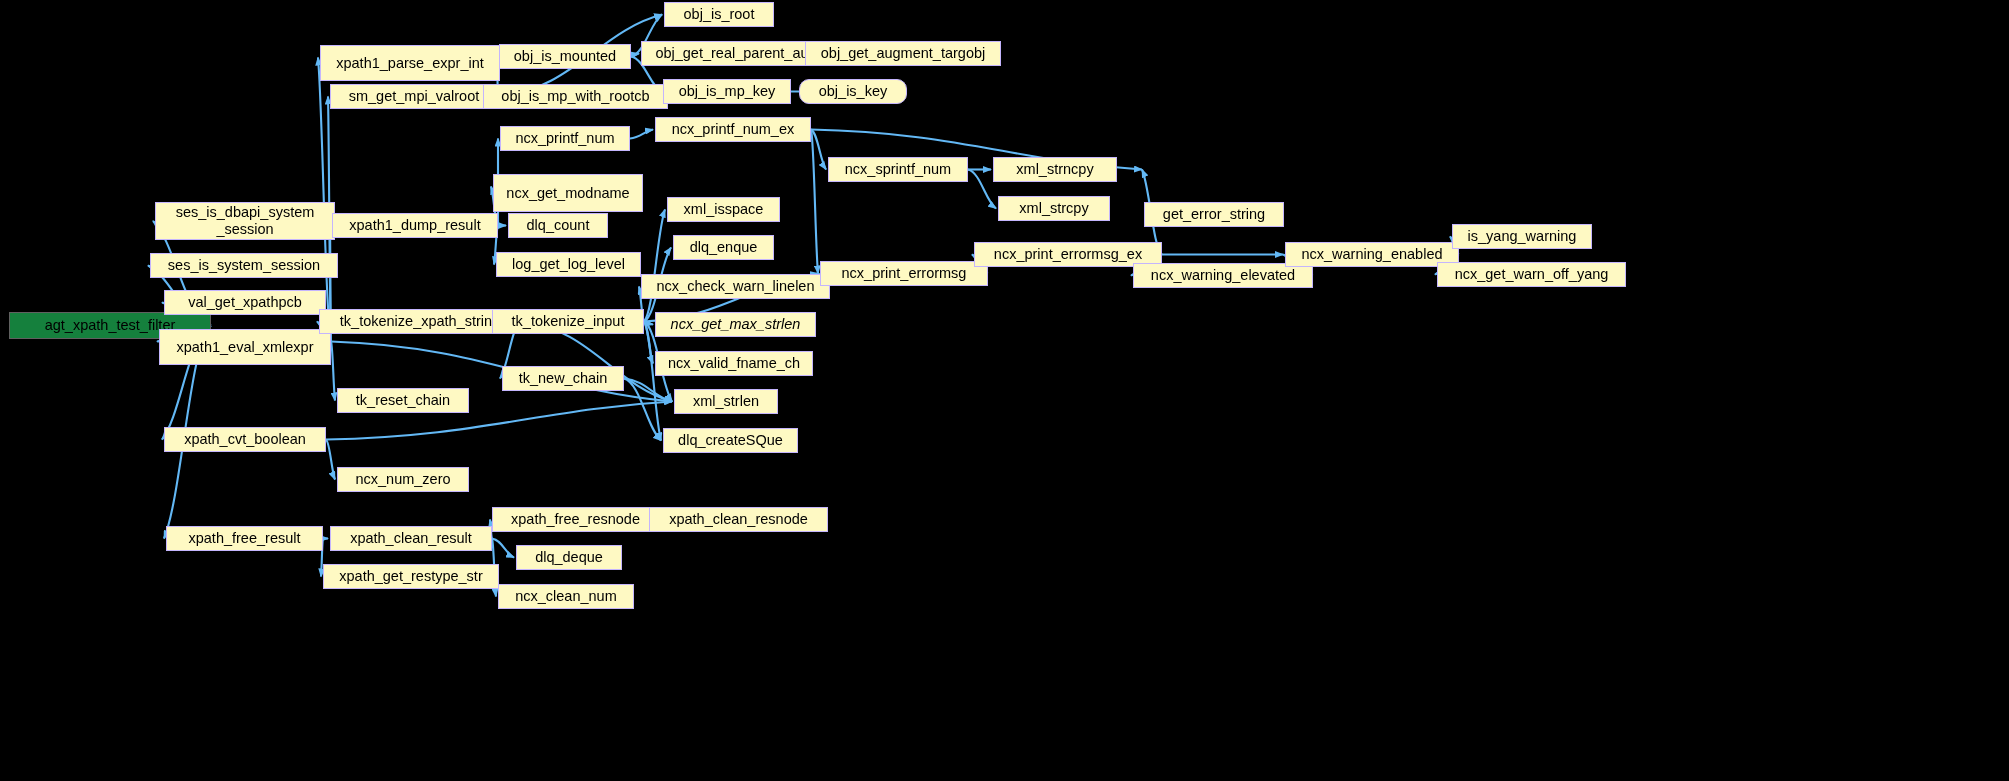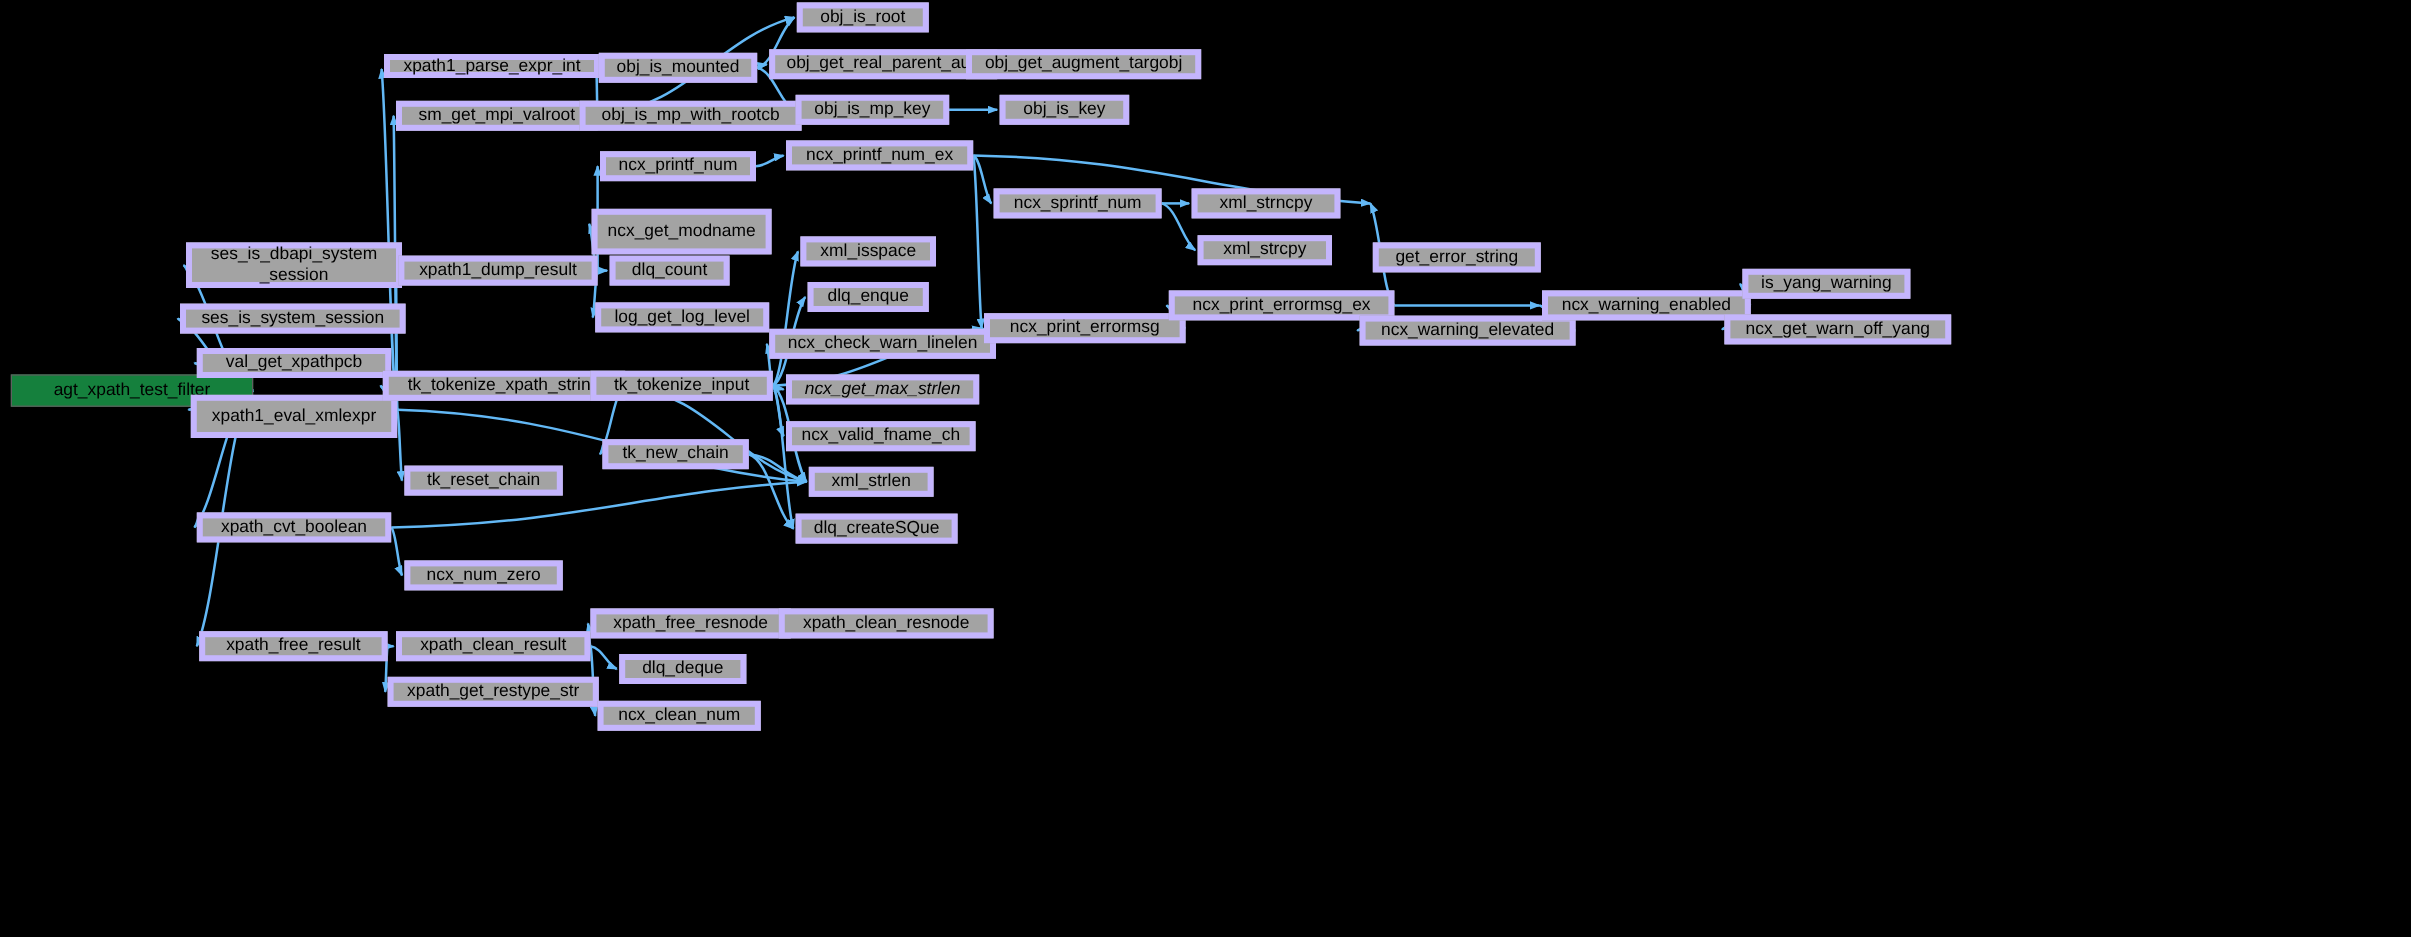--- a/index.html
+++ b/index.html
@@ -19,22 +19,22 @@
     position: absolute;
     left: 0;
     top: 0;
     width: 2009px;
     height: 781px;
     pointer-events: none;
   }
   .node {
     position: absolute;
     box-sizing: border-box;
-    background: #a3a3a3;
-    border: 5px solid #c4b5fd;
+    background: #fef9c3;
+    border: 1px solid #c4b5fd;
     color: #000000;
     font-size: 14.5px;
     line-height: 1.15;
     display: flex;
     align-items: center;
     justify-content: center;
     text-align: center;
     white-space: pre-line;
     padding: 0 4px;
     z-index: 5;
@@ -118,21 +118,21 @@
   </svg>
   <div id="nodes-group">
       <div class="node root" style="left: 9px; top: 312px; width: 202px; height: 27px;">agt_xpath_test_filter</div>
       <div class="node" style="left: 155px; top: 202px; width: 180px; height: 38px;">ses_is_dbapi_system
 _session</div>
       <div class="node" style="left: 150px; top: 253px; width: 188px; height: 25px;">ses_is_system_session</div>
       <div class="node" style="left: 164px; top: 290px; width: 162px; height: 25px;">val_get_xpathpcb</div>
       <div class="node" style="left: 159px; top: 329px; width: 172px; height: 36px;">xpath1_eval_xmlexpr</div>
       <div class="node" style="left: 164px; top: 427px; width: 162px; height: 25px;">xpath_cvt_boolean</div>
       <div class="node" style="left: 166px; top: 526px; width: 157px; height: 25px;">xpath_free_result</div>
-      <div class="node" style="left: 320px; top: 45px; width: 180px; height: 20px;">xpath1_parse_expr_int</div>
+      <div class="node" style="left: 320px; top: 45px; width: 180px; height: 36px;">xpath1_parse_expr_int</div>
       <div class="node" style="left: 330px; top: 84px; width: 168px; height: 25px;">sm_get_mpi_valroot</div>
       <div class="node" style="left: 332px; top: 213px; width: 166px; height: 25px;">xpath1_dump_result</div>
       <div class="node" style="left: 319px; top: 309px; width: 202px; height: 25px;">tk_tokenize_xpath_string</div>
       <div class="node" style="left: 337px; top: 388px; width: 132px; height: 25px;">tk_reset_chain</div>
       <div class="node" style="left: 337px; top: 467px; width: 132px; height: 25px;">ncx_num_zero</div>
       <div class="node" style="left: 330px; top: 526px; width: 162px; height: 25px;">xpath_clean_result</div>
       <div class="node" style="left: 323px; top: 564px; width: 176px; height: 25px;">xpath_get_restype_str</div>
       <div class="node" style="left: 499px; top: 44px; width: 132px; height: 25px;">obj_is_mounted</div>
       <div class="node" style="left: 483px; top: 84px; width: 185px; height: 25px;">obj_is_mp_with_rootcb</div>
       <div class="node" style="left: 500px; top: 126px; width: 130px; height: 25px;">ncx_printf_num</div>
@@ -150,21 +150,21 @@
       <div class="node" style="left: 655px; top: 117px; width: 156px; height: 25px;">ncx_printf_num_ex</div>
       <div class="node" style="left: 667px; top: 197px; width: 113px; height: 25px;">xml_isspace</div>
       <div class="node" style="left: 673px; top: 235px; width: 101px; height: 25px;">dlq_enque</div>
       <div class="node" style="left: 641px; top: 274px; width: 189px; height: 25px;">ncx_check_warn_linelen</div>
       <div class="node" style="left: 655px; top: 312px; width: 161px; height: 25px; font-style: italic;">ncx_get_max_strlen</div>
       <div class="node" style="left: 655px; top: 351px; width: 158px; height: 25px;">ncx_valid_fname_ch</div>
       <div class="node" style="left: 674px; top: 389px; width: 104px; height: 25px;">xml_strlen</div>
       <div class="node" style="left: 663px; top: 428px; width: 135px; height: 25px;">dlq_createSQue</div>
       <div class="node" style="left: 649px; top: 507px; width: 179px; height: 25px;">xpath_clean_resnode</div>
       <div class="node" style="left: 805px; top: 41px; width: 196px; height: 25px;">obj_get_augment_targobj</div>
-      <div class="node" style="left: 833px; top: 79px; width: 108px; height: 25px;">obj_is_key</div>
+      <div class="node" style="left: 799px; top: 79px; width: 108px; height: 25px; border-radius: 10px;">obj_is_key</div>
       <div class="node" style="left: 828px; top: 157px; width: 140px; height: 25px;">ncx_sprintf_num</div>
       <div class="node" style="left: 820px; top: 261px; width: 168px; height: 25px;">ncx_print_errormsg</div>
       <div class="node" style="left: 993px; top: 157px; width: 124px; height: 25px;">xml_strncpy</div>
       <div class="node" style="left: 998px; top: 196px; width: 112px; height: 25px;">xml_strcpy</div>
       <div class="node" style="left: 974px; top: 242px; width: 188px; height: 25px;">ncx_print_errormsg_ex</div>
       <div class="node" style="left: 1144px; top: 157px; width: 140px; height: 25px; margin-top: 45px;">get_error_string</div>
       <div class="node" style="left: 1133px; top: 263px; width: 180px; height: 25px;">ncx_warning_elevated</div>
       <div class="node" style="left: 1285px; top: 242px; width: 174px; height: 25px;">ncx_warning_enabled</div>
       <div class="node" style="left: 1452px; top: 224px; width: 140px; height: 25px;">is_yang_warning</div>
       <div class="node" style="left: 1437px; top: 262px; width: 189px; height: 25px;">ncx_get_warn_off_yang</div>

